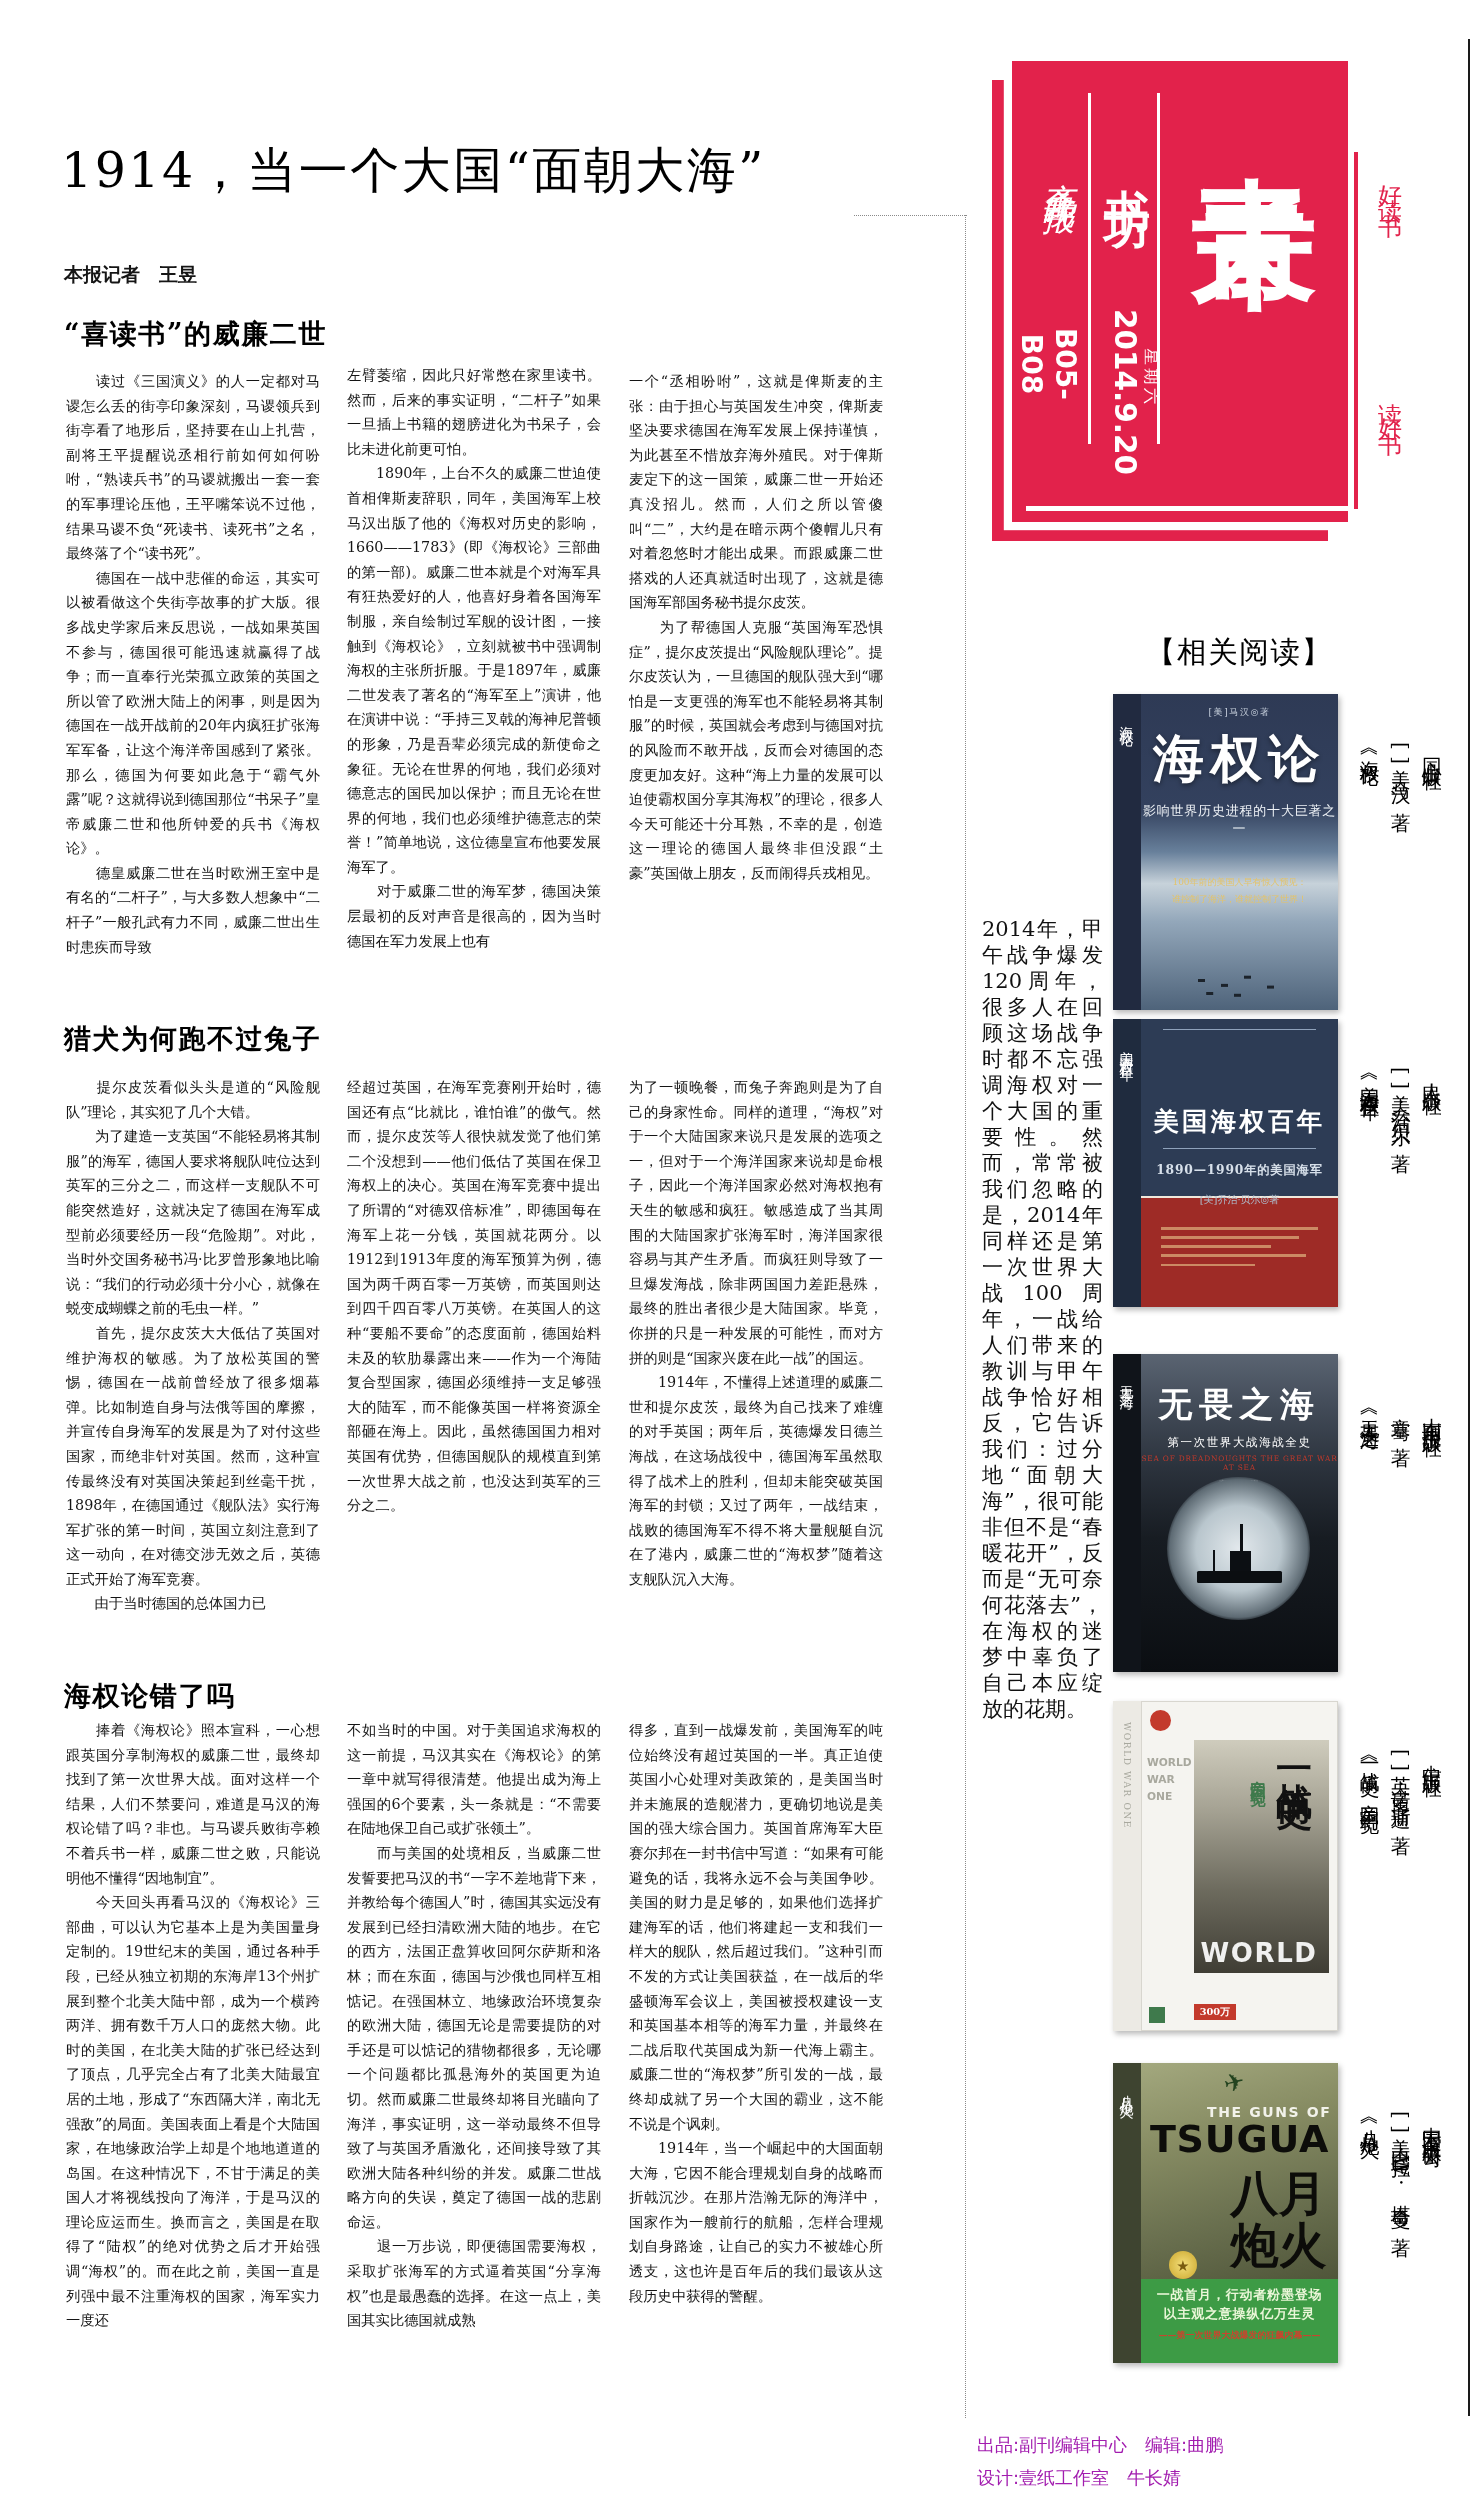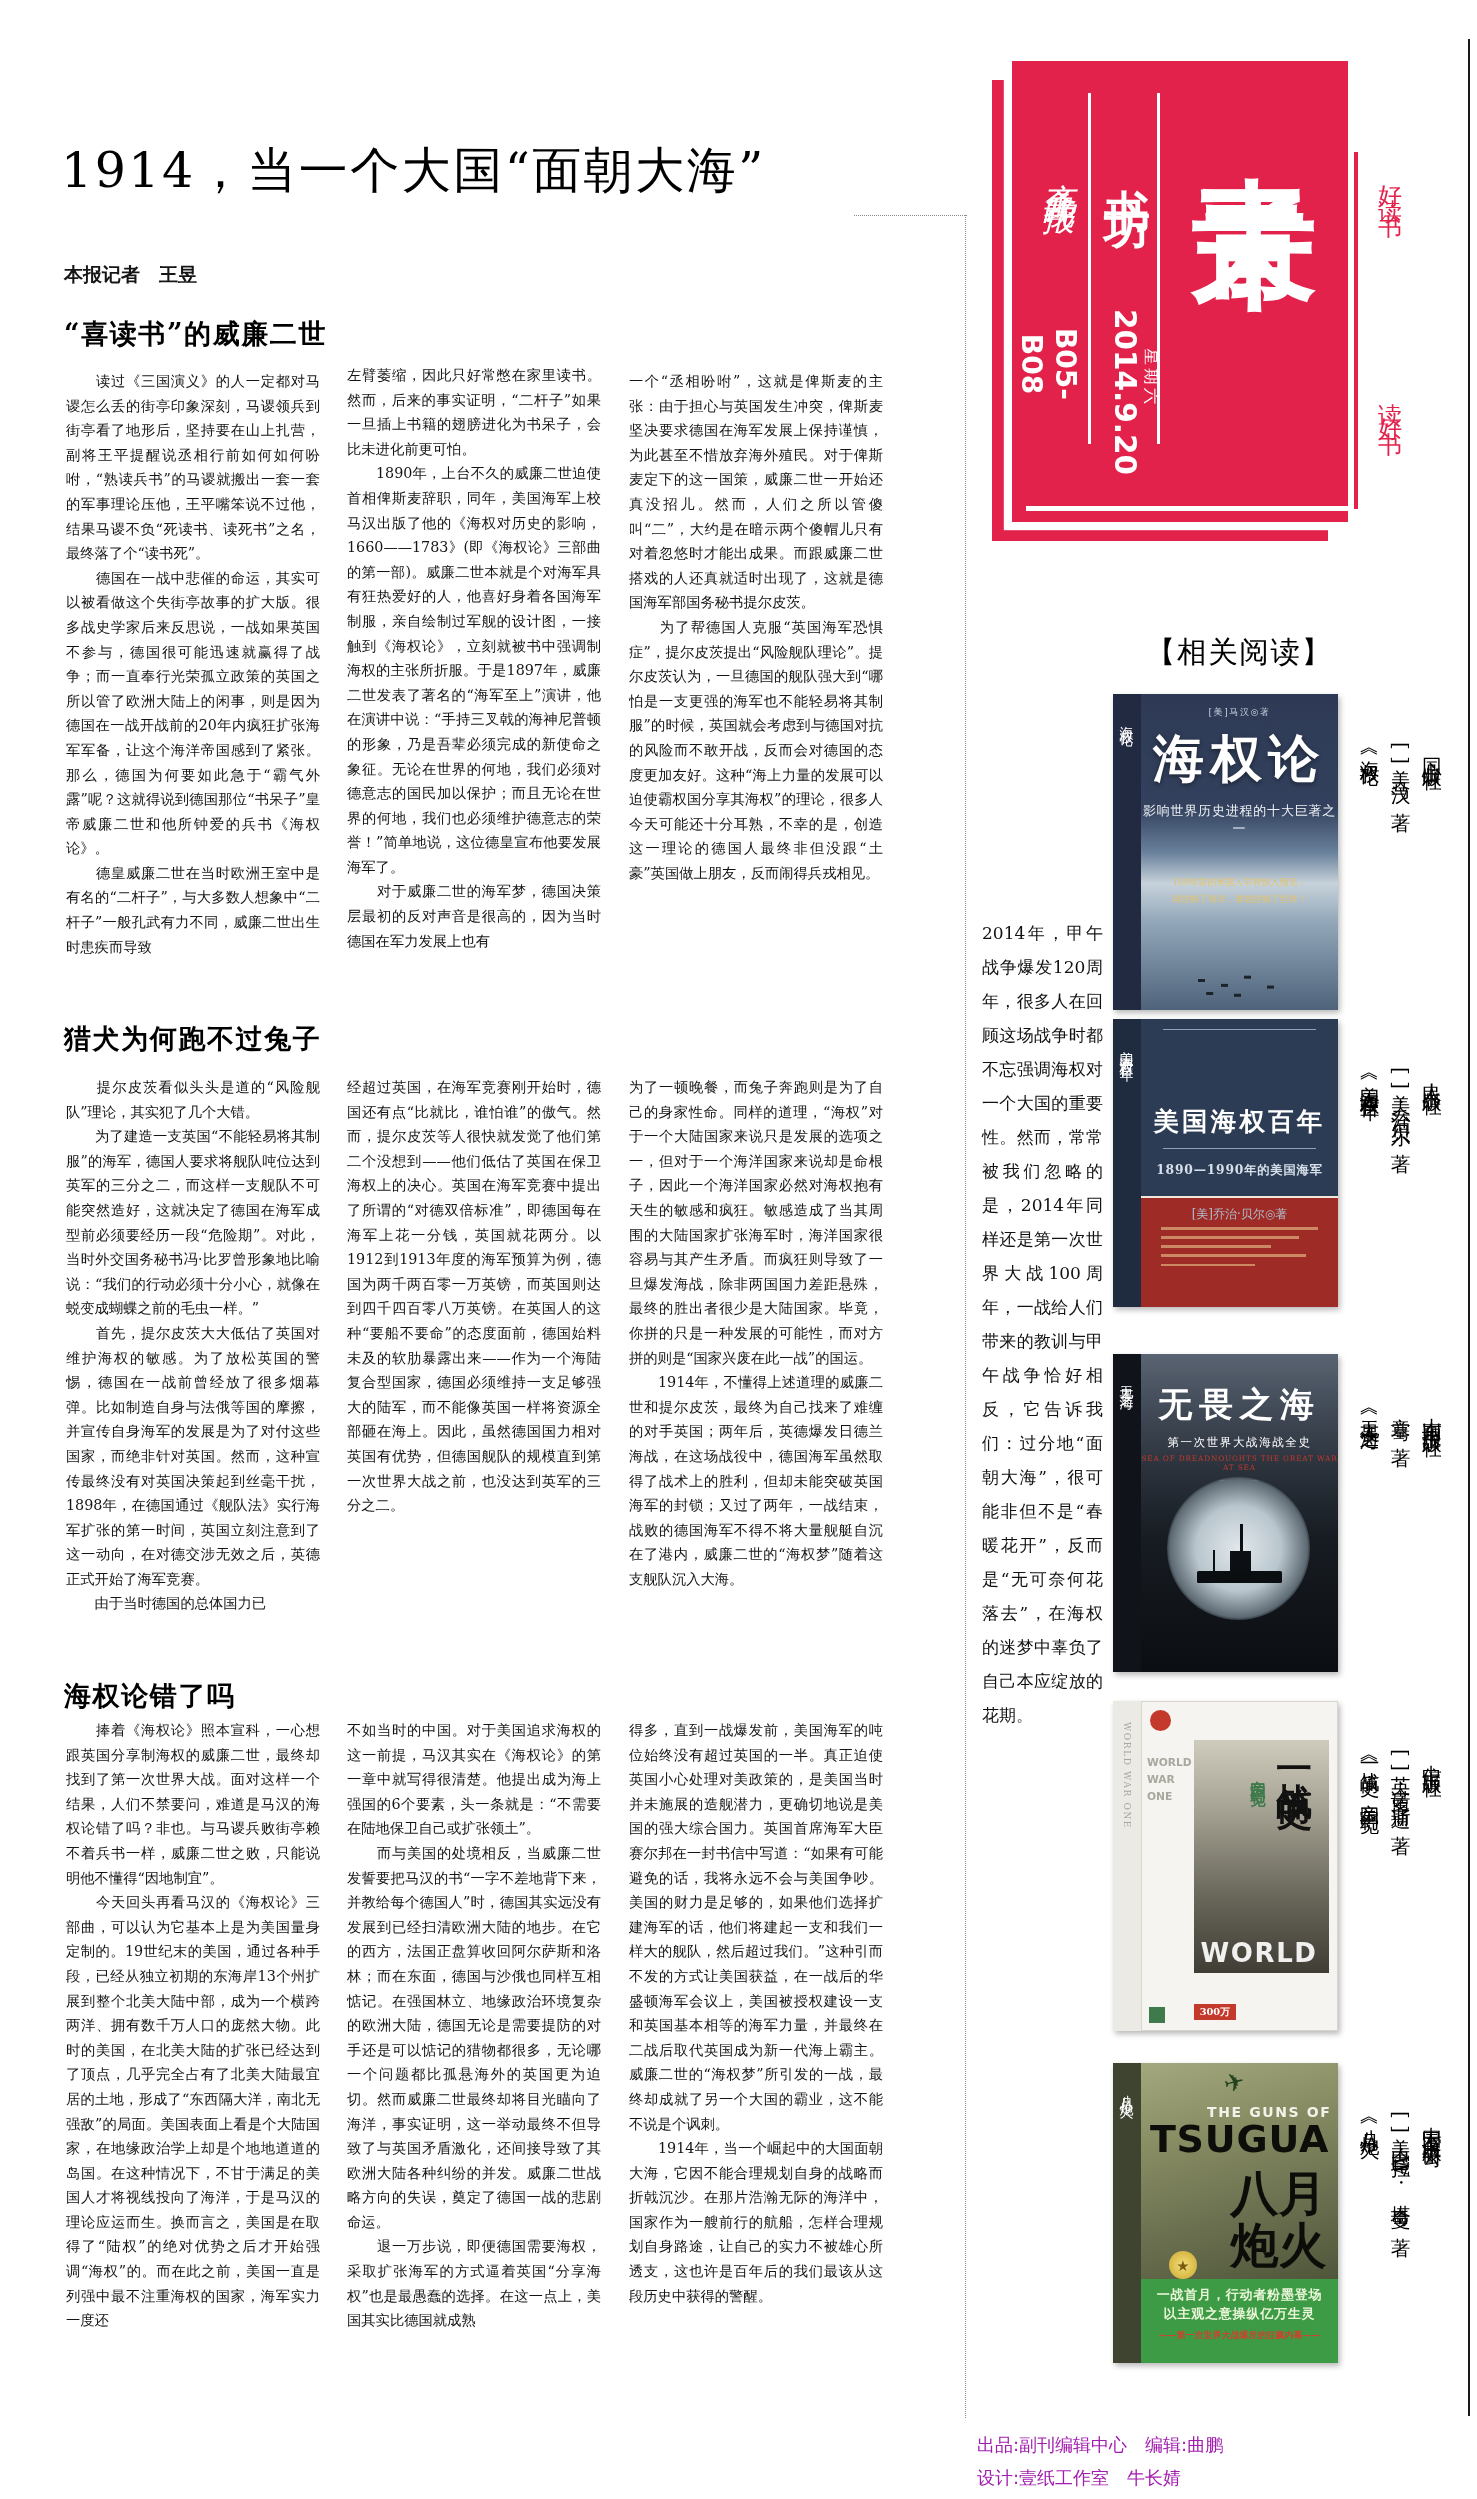--- a/index.html
+++ b/index.html
@@ -21,21 +21,21 @@
   .sec-head{position:absolute;left:64px;margin:0;font-size:27px;font-weight:bold;letter-spacing:1.6px;color:#000;}
   .h1{top:316px}.h2{top:1021px}.h3{top:1678px}
   .colbox{position:absolute;width:254px;overflow:hidden;font-size:14.3px;line-height:24.6px;
           text-align:justify;color:#141414;}
   .c11{left:66px;top:369px;height:618px}.c12{left:347px;top:363px;height:618px}.c13{left:629px;top:369px;height:618px}
   .c21{left:66px;top:1075px;height:575px}.c22{left:347px;top:1075px;height:575px}.c23{left:629px;top:1075px;height:575px}
   .c31{left:66px;top:1718px;height:706px}.c32{left:347px;top:1718px;height:706px}.c33{left:629px;top:1718px;height:706px}
   .para{margin:0;text-align:justify;}
 
   
-  .deck{position:absolute;left:982px;top:916px;width:121px;font-size:17px;line-height:34px;
+  .deck{position:absolute;left:982px;top:916px;width:121px;font-size:21px;line-height:26px;
         text-align:justify;color:#111;}
 
   
   .mast-shadow{position:absolute;left:992px;top:80px;width:336px;height:461px;background:var(--red);z-index:1;}
   .mast-red{position:absolute;left:1012px;top:61px;width:336px;height:461px;background:var(--red);
             box-shadow:-8.2px 8.2px 0 0 #fff;z-index:2;}
   .mast-white-h{position:absolute;left:1026px;top:506px;width:322px;height:4.9px;background:#fff;z-index:3;}
   .mast-strip{position:absolute;left:1354px;top:152px;width:4.1px;height:357px;background:var(--red);z-index:3;}
   .mast-item{position:absolute;z-index:4;color:#fff;}
   .mast-brand{left:1170px;top:75px;height:447px;writing-mode:vertical-rl;font-size:125px;line-height:174px;
@@ -80,21 +80,21 @@
   .b1-sub{margin-top:8.2px;text-align:center;font-size:13px;color:#eef2f6;letter-spacing:0.8px;}
   .b1-tag{position:absolute;left:6.6px;right:6.6px;top:57%;font-size:9px;color:#e3c36a;text-align:center;line-height:1.9;}
   .b1-ships{position:absolute;bottom:28px;left:57px;width:6.6px;height:3.3px;background:#1c232b;
             box-shadow:23px 4.9px 0 #1c232b,46px -3.3px 0 #1c232b,69px 6.6px 0 #1c232b,36px 14.8px 0 #1c232b,8.2px 13px 0 #1c232b;}
   
   .spine2{background:#1f2b3e;}
   .front2{background:linear-gradient(180deg,#2d3c55 0%,#2d3c55 61.5%,#efe9dc 61.5%,#efe9dc 62.3%,#9e2b26 62.3%,#9e2b26 100%);}
   .b2-title{margin-top:75px;text-align:center;font-size:25.4px;font-weight:bold;color:#fff;letter-spacing:3.3px;}
   .b2-rule{width:78%;height:0.8px;background:#8fa2bb;margin:9.8px auto 0;}
   .b2-sub{margin-top:13px;text-align:center;font-size:12.3px;color:#d7e0ea;letter-spacing:0.8px;font-weight:bold;}
-  .b2-author{margin-top:27px;text-align:center;font-size:12px;color:#aebdcd;}
+  .b2-author{margin-top:14px;text-align:center;font-size:10px;color:#aebdcd;}
   .b2-blurb{position:absolute;top:70%;left:10%;right:10%;}
   .b2-blurb i{display:block;height:2.5px;background:rgba(242,216,152,.55);margin:6.6px 0;}
   .b2-blurb i:nth-child(2){width:88%}.b2-blurb i:nth-child(3){width:70%}
   .b2-blurb i:nth-child(4){width:92%}.b2-blurb i:nth-child(5){width:60%}
   
   .spine3{background:#10141a;}
   .front3{background:linear-gradient(180deg,#5a6472 0%,#434c59 16%,#2b323c 36%,#171c22 58%,#0b0e12 100%);}
   .b3-title{margin-top:28px;text-align:center;font-size:34px;font-weight:bold;color:#fff;letter-spacing:6.6px;}
   .b3-sub{margin-top:6.6px;text-align:center;font-size:11.5px;color:#fff;letter-spacing:1.6px;}
   .b3-eng{margin-top:4.9px;text-align:center;font-size:7.4px;color:#c0392b;letter-spacing:0.8px;}

